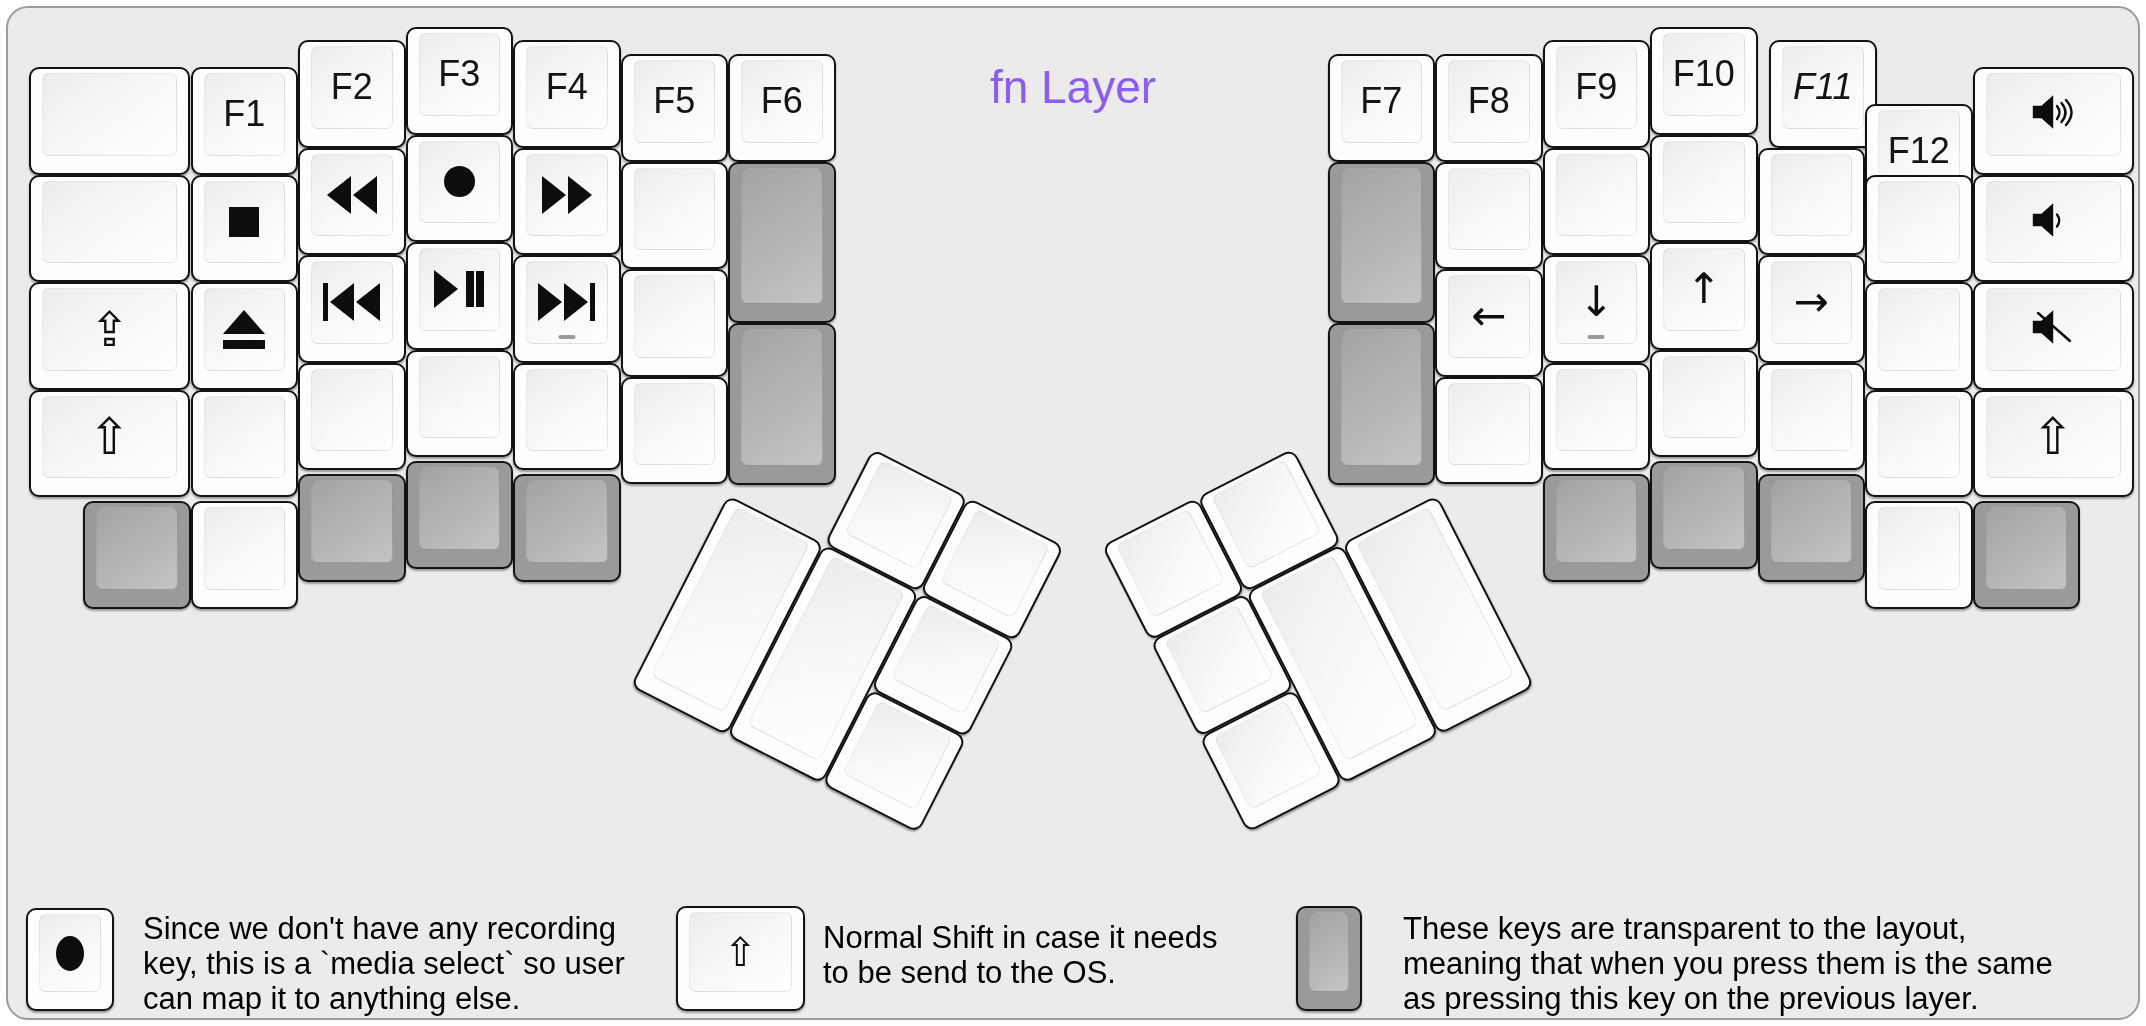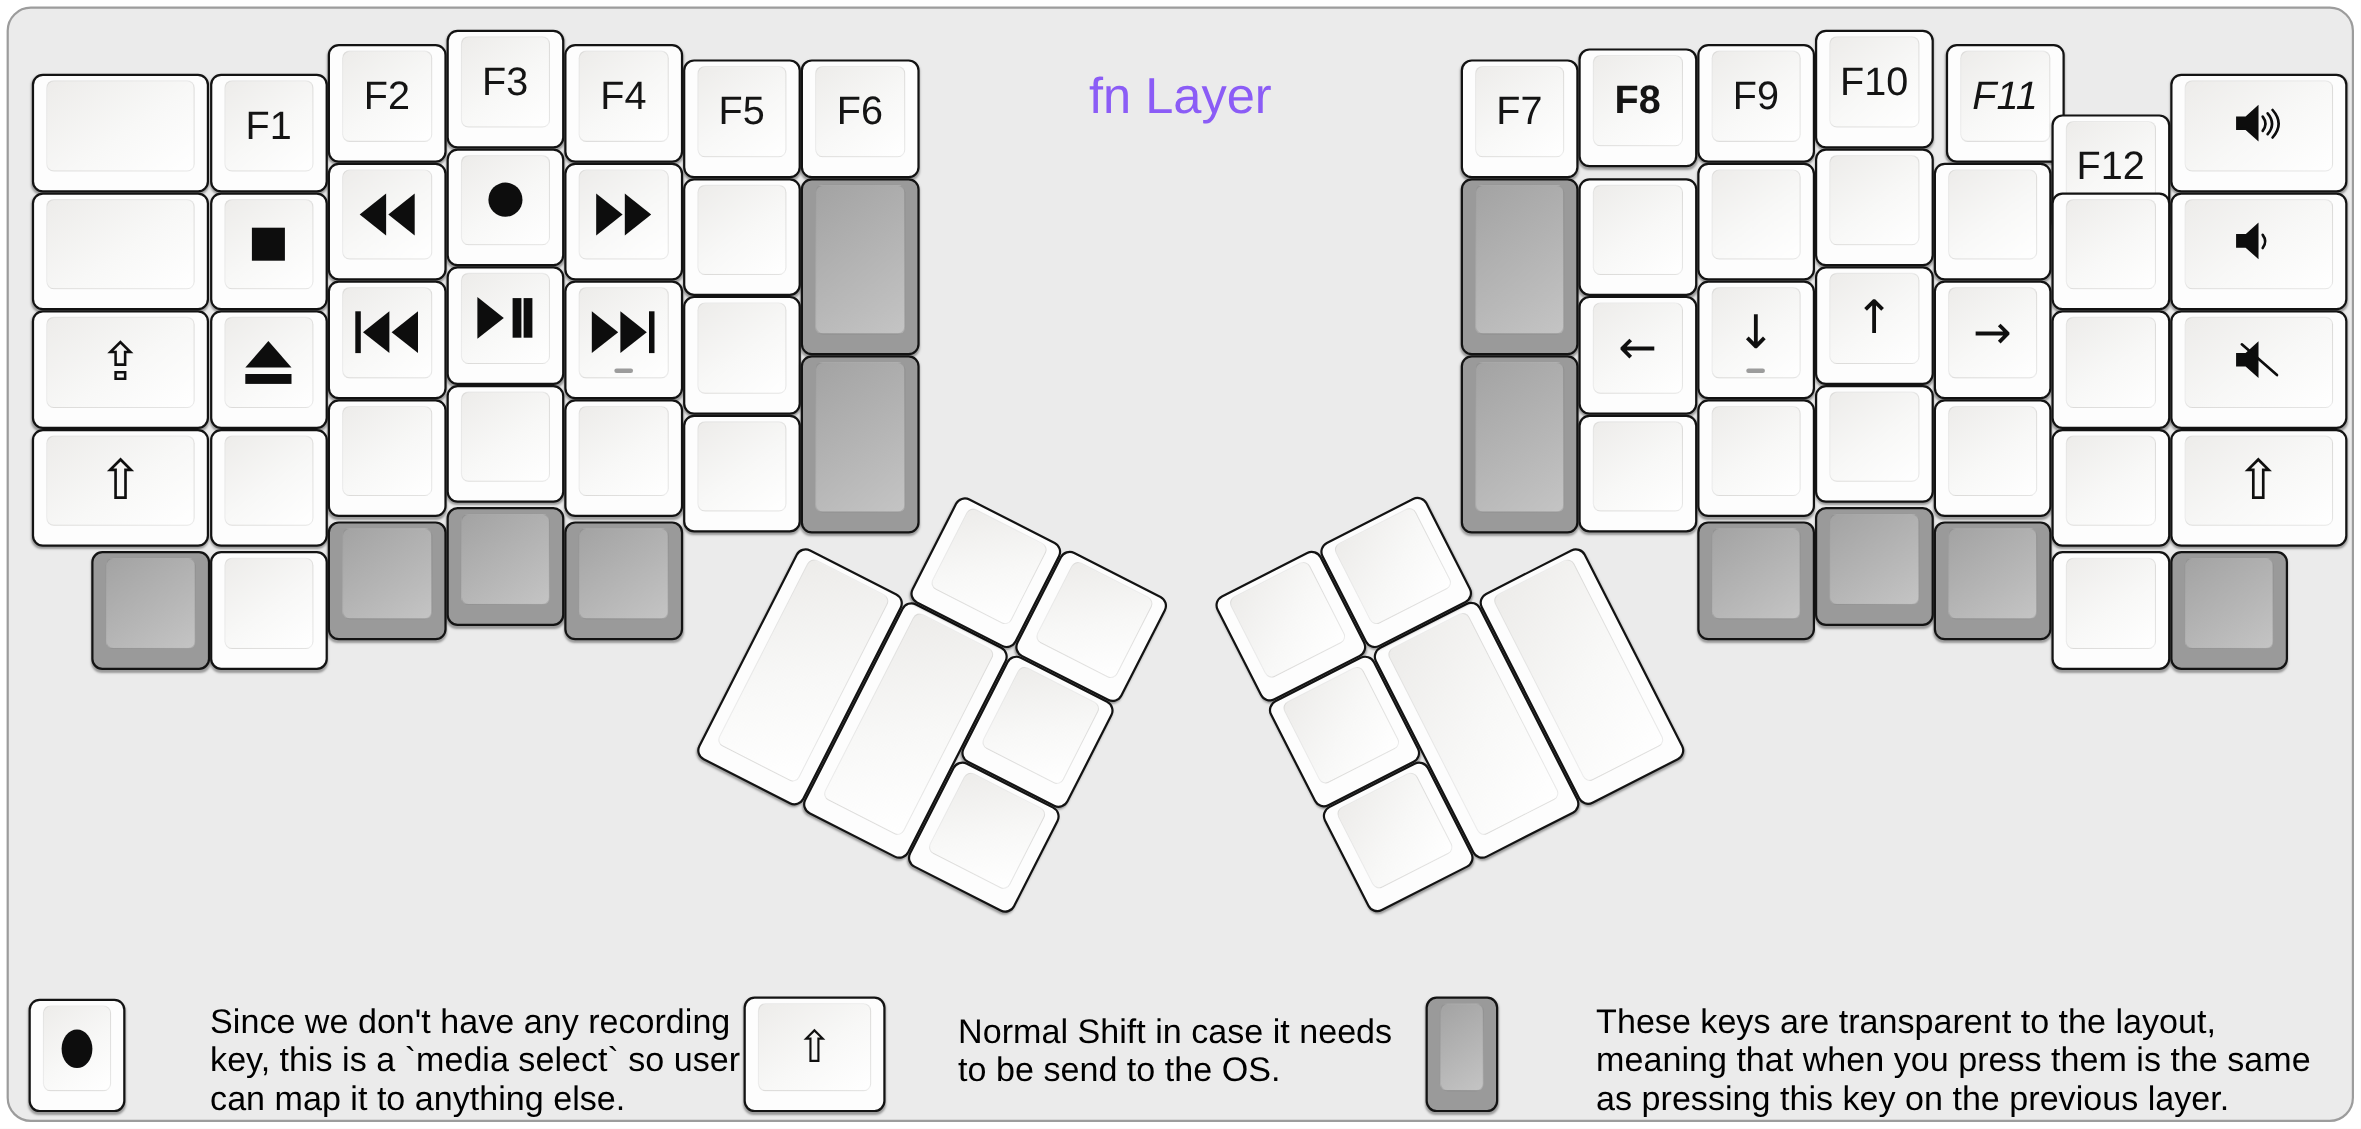--- a/index.html
+++ b/index.html
@@ -37,21 +37,21 @@
   .vbar{width:5px;height:38px;background:#0d0d0d;}
   .pbar{width:8px;height:36px;background:#0d0d0d;}
   .gap{width:4px;}
   .eject-tri{width:0;height:0;border-left:21px solid transparent;border-right:21px solid transparent;
     border-bottom:24px solid #0d0d0d;}
   .eject-bar{width:42px;height:9px;background:#0d0d0d;margin-top:6px;}
   .homing-bar{position:absolute;left:50%;transform:translateX(-50%);bottom:22px;
     width:17px;height:4px;background:#9c9c9c;border-radius:2px;}
   .cluster{position:absolute;width:0;height:0;transform-origin:0 0;}
   
-  .legend-text{position:absolute;font-size:31px;line-height:35px;color:#000;white-space:pre-line;margin-left:48px;}
+  .legend-text{position:absolute;font-size:31px;line-height:35px;color:#000;white-space:pre-line;}
 </style>
 </head>
 <body>
 
 <div class="canvas">
   <div class="page-title">fn Layer</div>
   <div id="keyboard-layer">
       <div class="key" style="left: 21px; top: 59px; width: 161px; height: 107.5px;">
         <div class="surface"></div>
         <div class="content"></div>
@@ -242,21 +242,21 @@
         </div>
       </div>
       <div class="key gray" style="left: 1319.5px; top: 153.5px; width: 107.5px; height: 161.5px;">
         <div class="surface"></div>
         <div class="content"></div>
       </div>
       <div class="key gray" style="left: 1319.5px; top: 315px; width: 107.5px; height: 161.5px;">
         <div class="surface"></div>
         <div class="content"></div>
       </div>
-      <div class="key" style="left: 1427px; top: 36px; width: 107.5px; height: 107.5px; font-weight: bold;">
+      <div class="key" style="left: 1427px; top: 46px; width: 107.5px; height: 107.5px;">
         <div class="surface"></div>
         <div class="content">
           <span class="key-label">F8</span>
         </div>
       </div>
       <div class="key" style="left: 1427px; top: 153.5px; width: 107.5px; height: 107.5px;">
         <div class="surface"></div>
         <div class="content"></div>
       </div>
       <div class="key" style="left: 1427px; top: 261px; width: 107.5px; height: 107.5px;">

